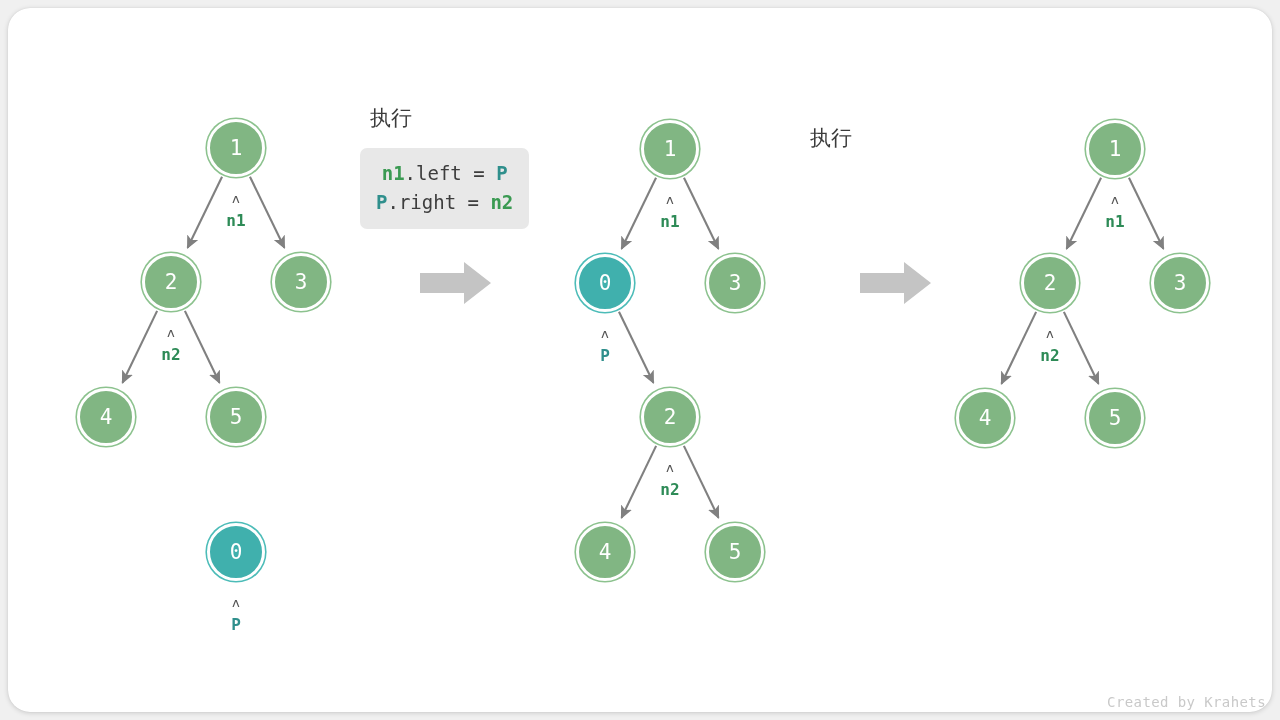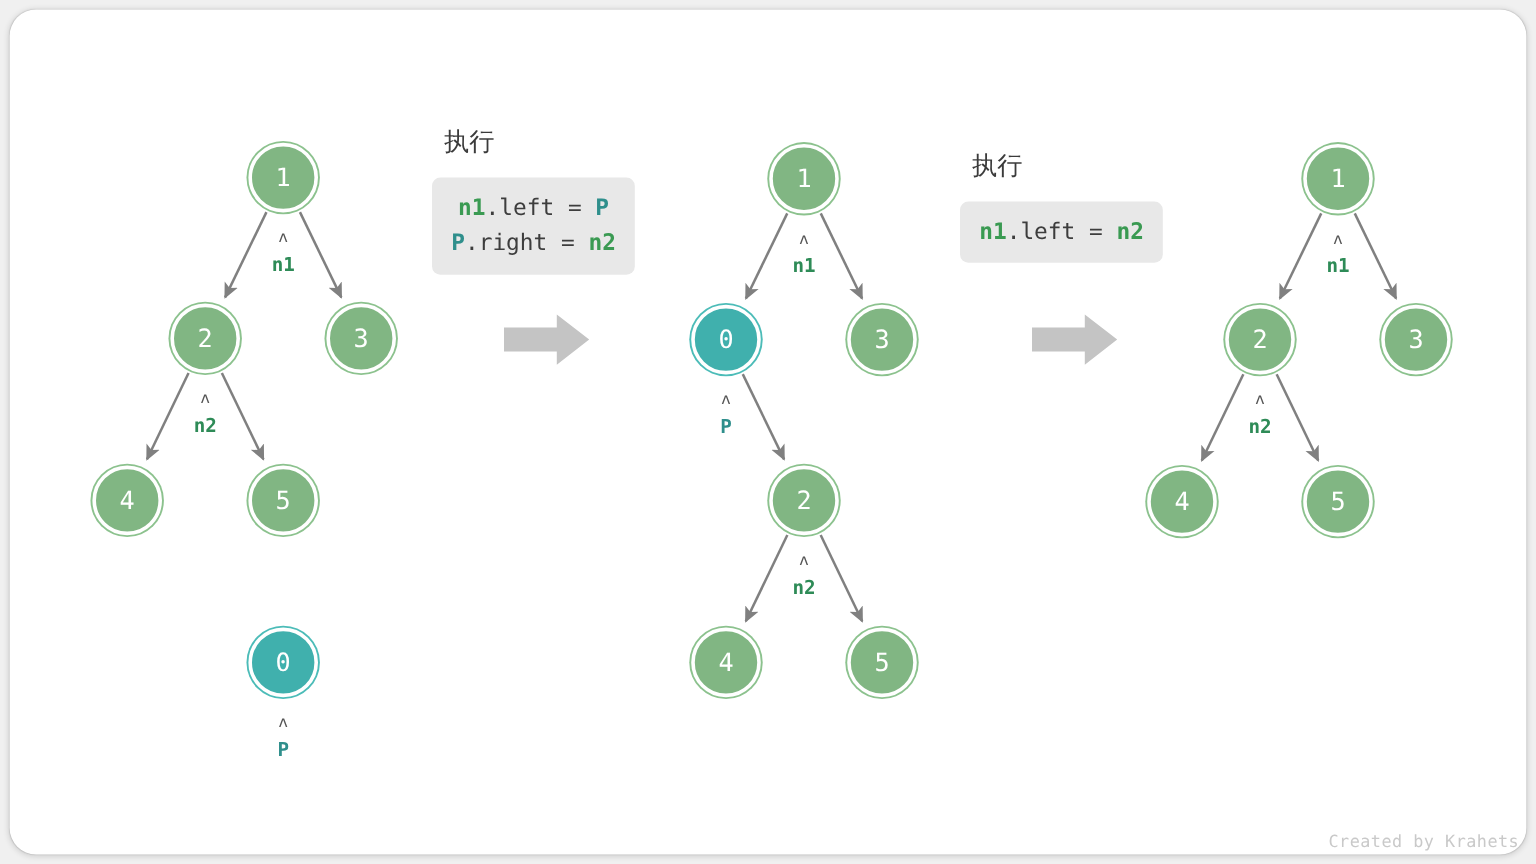--- a/index.html
+++ b/index.html
@@ -172,21 +172,20 @@
         <div class="ptr teal-label" style="left: 567px; top: 319px;"><span class="caret">ʌ</span><span class="lbl">P</span></div>
         <div class="ptr green-label" style="left: 632px; top: 453px;"><span class="caret">ʌ</span><span class="lbl">n2</span></div>
         <div class="ptr green-label" style="left: 1077px; top: 185px;"><span class="caret">ʌ</span><span class="lbl">n1</span></div>
         <div class="ptr green-label" style="left: 1012px; top: 319px;"><span class="caret">ʌ</span><span class="lbl">n2</span></div>
       </div>
 
     <div class="step-heading" style="left:362px; top:100px;">执行</div>
     <div class="code-box" id="code-1" style="left:352px; top:140px;"><span class="v-green">n1</span><span>.left = </span><span class="v-teal">P</span><br><span class="v-teal">P</span><span>.right = </span><span class="v-green">n2</span></div>
 
     <div class="step-heading" style="left:802px; top:120px;">执行</div>
-    <div class="code-box" id="code-2" style="left:792px; top:160px;"><span class="v-green">n1</span><span>.left = </span><span class="v-green">n2</span></div>
 
     <div id="transitions-layer">
         <div class="big-arrow" style="left: 412px; top: 252px;"><svg viewBox="0 0 72 46" width="72" height="46">
             <path d="M0,13 L44,13 L44,2 L71,23 L44,44 L44,33 L0,33 Z" fill="#c4c4c4"></path>
           </svg></div>
         <div class="big-arrow" style="left: 852px; top: 252px;"><svg viewBox="0 0 72 46" width="72" height="46">
             <path d="M0,13 L44,13 L44,2 L71,23 L44,44 L44,33 L0,33 Z" fill="#c4c4c4"></path>
           </svg></div>
       </div>
 

